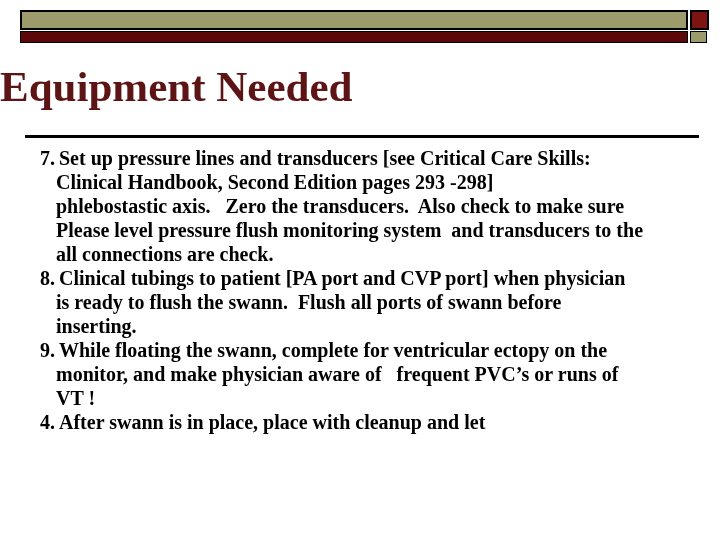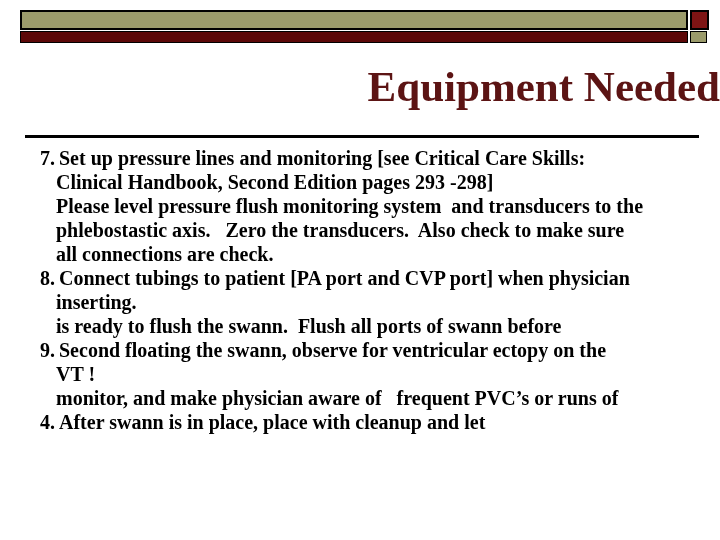--- a/index.html
+++ b/index.html
@@ -43,21 +43,21 @@
     width: 15px; height: 10px;
     background: var(--tan, #9B9B6B);
     border: 1px solid var(--border, #000000);
   }
   
   .title {
     position: absolute;
     left: 0; top: 62px;
     width: 100%;
     margin: 0;
-    text-align: right;
+    text-align: left;
     font-family: "Liberation Serif", serif;
     font-size: 43px;
     font-weight: bold;
     color: var(--title-color, #5C1414);
     letter-spacing: 0px;
   }
   .title-rule {
     position: absolute;
     left: 25px; top: 135px;
     width: 674px; height: 3px;
@@ -101,61 +101,61 @@
   <div class="sq-red"></div>
   <div class="sq-tan"></div>
 
   <h1 class="title">Equipment Needed</h1>
 
   <div class="title-rule"></div>
 
   <div class="body-list">
       <div class="line first">
         <span class="marker">7.</span>
-        <span class="text">Set up pressure lines and monitoring [see Critical Care Skills:</span>
+        <span class="text">Set up pressure lines and transducers [see Critical Care Skills:</span>
       </div>
       <div class="line cont">
         <span class="marker"></span>
         <span class="text">Clinical Handbook, Second Edition pages 293 -298]</span>
       </div>
       <div class="line cont">
         <span class="marker"></span>
-        <span class="text">Please level pressure flush monitoring system  and transducers to the</span>
+        <span class="text">phlebostastic axis.   Zero the transducers.  Also check to make sure</span>
       </div>
       <div class="line cont">
         <span class="marker"></span>
-        <span class="text">phlebostastic axis.   Zero the transducers.  Also check to make sure</span>
+        <span class="text">Please level pressure flush monitoring system  and transducers to the</span>
       </div>
       <div class="line cont">
         <span class="marker"></span>
         <span class="text">all connections are check.</span>
       </div>
       <div class="line first">
         <span class="marker">8.</span>
-        <span class="text">Connect tubings to patient [PA port and CVP port] when physician</span>
+        <span class="text">Clinical tubings to patient [PA port and CVP port] when physician</span>
+      </div>
+      <div class="line cont">
+        <span class="marker"></span>
+        <span class="text">is ready to flush the swann.  Flush all ports of swann before</span>
       </div>
       <div class="line cont">
         <span class="marker"></span>
         <span class="text">inserting.</span>
       </div>
+      <div class="line first">
+        <span class="marker">9.</span>
+        <span class="text">While floating the swann, complete for ventricular ectopy on the</span>
+      </div>
       <div class="line cont">
         <span class="marker"></span>
-        <span class="text">is ready to flush the swann.  Flush all ports of swann before</span>
-      </div>
-      <div class="line first">
-        <span class="marker">9.</span>
-        <span class="text">Second floating the swann, observe for ventricular ectopy on the</span>
+        <span class="text">monitor, and make physician aware of   frequent PVC’s or runs of</span>
       </div>
       <div class="line cont">
         <span class="marker"></span>
         <span class="text">VT !</span>
-      </div>
-      <div class="line cont">
-        <span class="marker"></span>
-        <span class="text">monitor, and make physician aware of   frequent PVC’s or runs of</span>
       </div>
       <div class="line first">
         <span class="marker">4.</span>
         <span class="text">After swann is in place, place with cleanup and let</span>
       </div>
     </div>
 
 </div>
 
 </body></html>

